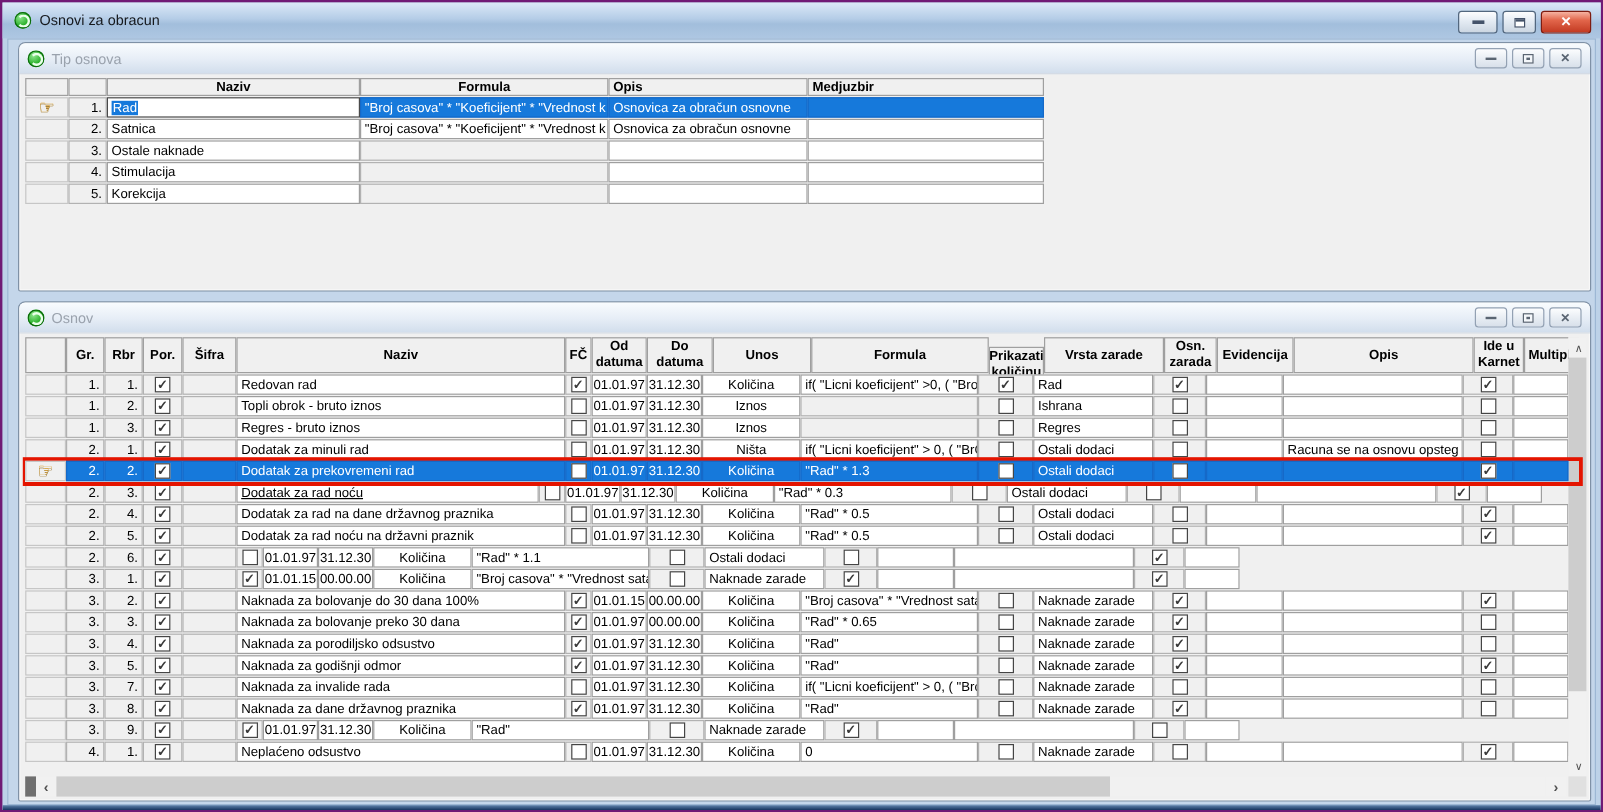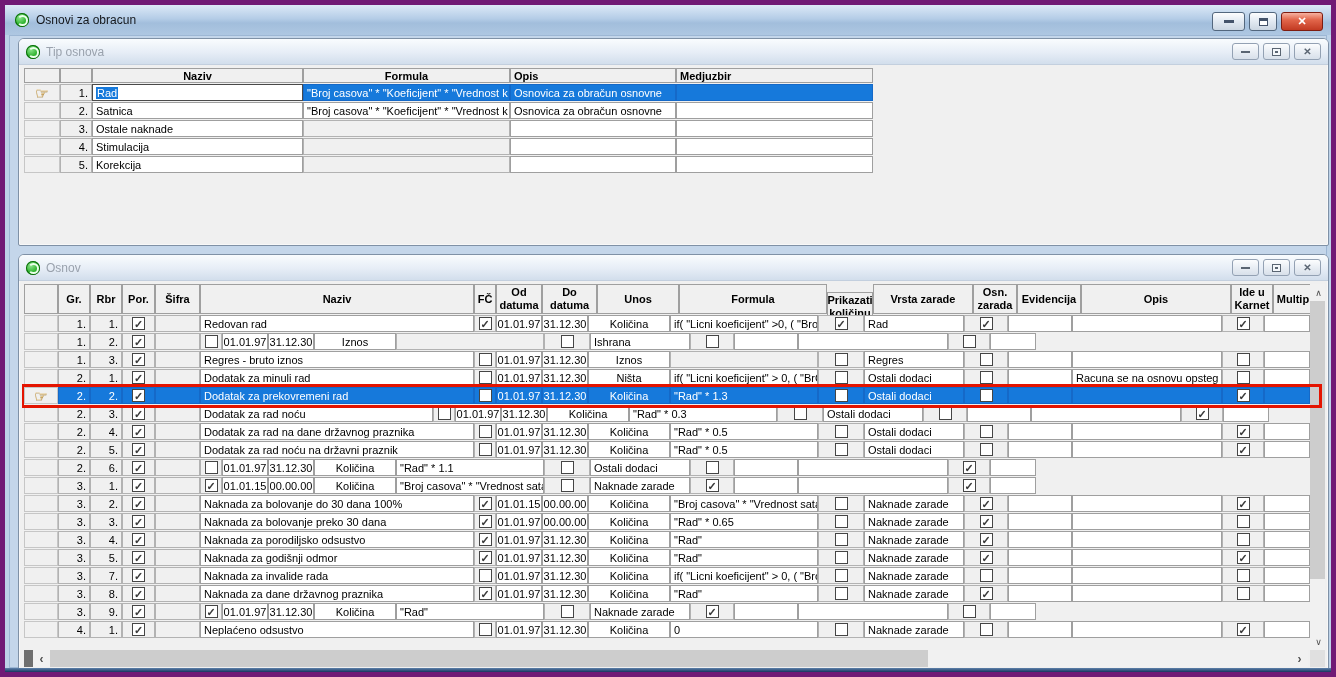--- a/index.html
+++ b/index.html
@@ -1,20 +1,20 @@
 <!DOCTYPE html>
 <html><head>
 <meta charset="utf-8">
 <style>
   * { margin:0; padding:0; box-sizing:border-box; }
   html,body { background:#8ea8c4; }
   body { font-family:"Liberation Sans", sans-serif; }
 
   .app { position:relative; width:1336px; height:677px;
-         background:#bdd2e8; border:5px solid #701a75; overflow:hidden; }
+         background:#bdd2e8; border:2px solid #701a75; overflow:hidden; }
   .app::after { content:""; position:absolute; left:0; right:0; bottom:0; height:4px;
                 background:linear-gradient(#5f82ab,#16355f); }
 
   
   .titlebar { height:30px; display:flex; align-items:center; gap:7px; padding:0 10px;
               background:linear-gradient(#dce9f7,#b5cde7 45%,#a2bedc 60%,#aec7e2); }
   .main-title { font-size:12px; color:#15181c; }
   .capbtns { position:absolute; top:7px; right:8px; display:flex; gap:4px; }
   .mbtn { width:33px; height:19px; border:1px solid #53677e; border-radius:3px;
           background:linear-gradient(#fdfdfe,#e4ebf3 45%,#cbd6e2);
@@ -291,20 +291,21 @@
             <div class="grow">
               <div class="gcell ind" style="width: 34px;"></div>
               <div class="gcell right gray" style="width: 32px;">1.</div>
               <div class="gcell right gray" style="width: 32px;">2.</div>
               <div class="gcell gray center" style="width: 33px;">
                 <div class="checkbox">
                   <span class="cm">✓</span>
                 </div>
               </div>
               <div class="gcell  gray" style="width: 45px;"></div>
+              <div class="gcell " style="width: 274px;">Topli obrok - bruto iznos</div>
               <div class="gcell gray center" style="width: 22px;">
                 <div class="checkbox"></div>
               </div>
               <div class="gcell center" style="width: 46px;">01.01.97</div>
               <div class="gcell center" style="width: 46px;">31.12.30</div>
               <div class="gcell center" style="width: 82px;">Iznos</div>
               <div class="gcell  gray" style="width: 148px;"></div>
               <div class="gcell gray center" style="width: 46px;">
                 <div class="checkbox"></div>
               </div>
@@ -422,21 +423,21 @@
             <div class="grow">
               <div class="gcell ind" style="width: 34px;"></div>
               <div class="gcell right gray" style="width: 32px;">2.</div>
               <div class="gcell right gray" style="width: 32px;">3.</div>
               <div class="gcell gray center" style="width: 33px;">
                 <div class="checkbox">
                   <span class="cm">✓</span>
                 </div>
               </div>
               <div class="gcell  gray" style="width: 45px;"></div>
-              <div class="gcell " style="width: 233px;">Dodatak za rad noću</div>
+              <div class="gcell " style="width: 252px; text-decoration: underline;">Dodatak za rad noću</div>
               <div class="gcell gray center" style="width: 22px;">
                 <div class="checkbox"></div>
               </div>
               <div class="gcell center" style="width: 46px;">01.01.97</div>
               <div class="gcell center" style="width: 46px;">31.12.30</div>
               <div class="gcell center" style="width: 82px;">Količina</div>
               <div class="gcell " style="width: 148px;">"Rad" * 0.3</div>
               <div class="gcell gray center" style="width: 46px;">
                 <div class="checkbox"></div>
               </div>

